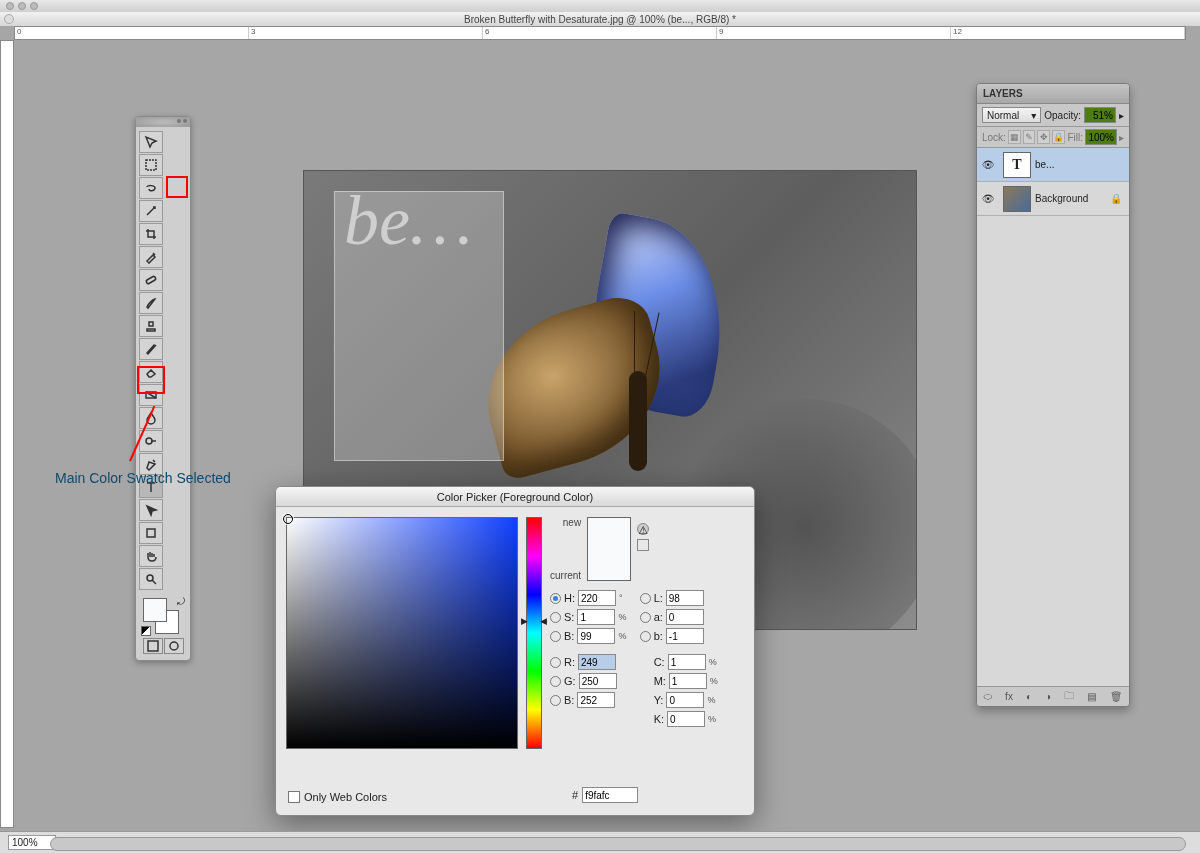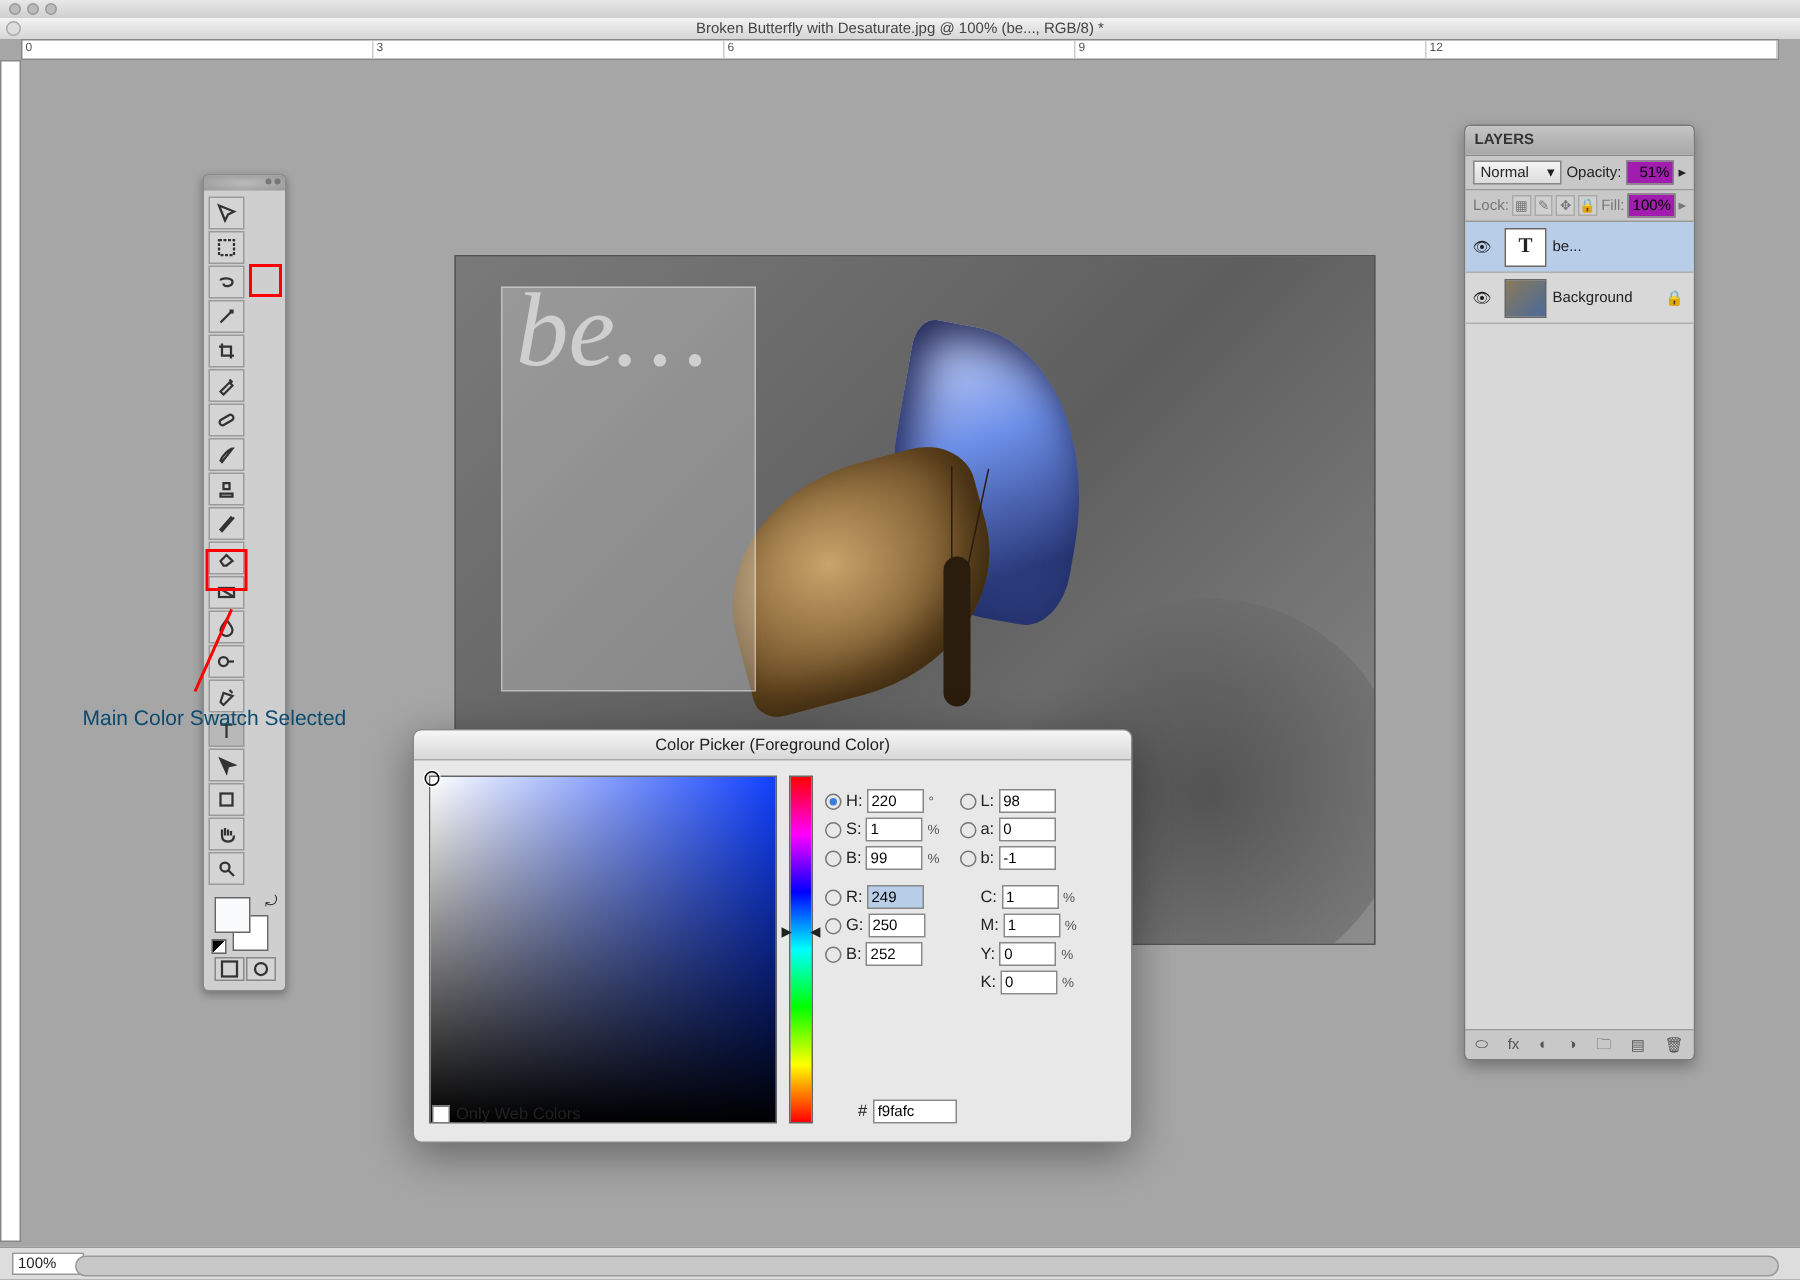--- a/index.html
+++ b/index.html
@@ -38,21 +38,21 @@
   .swatch-bg{position:absolute;left:16px;top:14px;width:24px;height:24px;background:#fff;border:1px solid #666;}
   .mini{position:absolute;left:2px;bottom:0;width:10px;height:10px;border:1px solid #666;background:linear-gradient(135deg,#000 50%,#fff 50%);}
   .swap{position:absolute;right:2px;top:0;font-size:10px;}
   .mask-mode{display:flex;justify-content:center;gap:1px;margin-top:2px;}
   .mask-mode div{width:20px;height:16px;border:1px solid #888;background:#d4d4d4;display:flex;align-items:center;justify-content:center;}
   .red-box{position:absolute;border:2px solid red;}
   .annotation{position:absolute;left:55px;top:470px;color:#0c4a6e;font-size:14px;}
   .anno-line{position:absolute;border-top:2px solid red;transform-origin:left center;}
 
   
-  .picker{position:absolute;left:275px;top:486px;width:480px;height:276px;background:#e8e8e8;border:1px solid #888;box-shadow:0 8px 30px rgba(0,0,0,.4);border-radius:6px;overflow:hidden;}
+  .picker{position:absolute;left:275px;top:486px;width:480px;height:330px;background:#e8e8e8;border:1px solid #888;box-shadow:0 8px 30px rgba(0,0,0,.4);border-radius:6px;overflow:hidden;}
   .picker-title{height:20px;background:linear-gradient(#f6f6f6,#d8d8d8);text-align:center;font-size:11px;line-height:20px;border-bottom:1px solid #aaa;}
   .picker-body{display:flex;padding:10px;gap:8px;height:calc(100% - 20px);}
   .sv-field{width:232px;height:232px;position:relative;border:1px solid #666;}
   .sv-field .sat{position:absolute;inset:0;background:linear-gradient(to right,#fff,#1040ff);}
   .sv-field .val{position:absolute;inset:0;background:linear-gradient(to bottom,transparent,#000);}
   .sv-marker{position:absolute;left:-4px;top:-4px;width:10px;height:10px;border:1px solid #000;border-radius:50%;box-shadow:0 0 0 1px #fff;}
   .hue-strip{width:16px;height:232px;border:1px solid #666;background:linear-gradient(to bottom,red,magenta,blue,cyan,lime,yellow,red);position:relative;}
   .hue-arrows{position:absolute;left:-6px;right:-6px;top:98px;display:flex;justify-content:space-between;font-size:9px;}
   .right-col{flex:1;display:flex;flex-direction:column;gap:5px;font-size:11px;}
   .new-cur{display:flex;align-items:flex-start;gap:6px;}
@@ -72,21 +72,21 @@
   .row2{display:flex;gap:10px;}
   .field-group{display:flex;flex-direction:column;gap:3px;}
   .frow{display:flex;align-items:center;gap:3px;}
   .unit{width:10px;font-size:9px;color:#555;}
 
   
   .layers{position:absolute;right:70px;top:83px;width:154px;height:624px;background:#d8d8d8;border:1px solid #7a7a7a;box-shadow:0 4px 10px rgba(0,0,0,.3);border-radius:4px;display:flex;flex-direction:column;}
   .layers-tab{height:20px;background:linear-gradient(#c4c4c4,#a8a8a8);display:flex;align-items:center;padding:0 6px;font-size:10px;font-weight:bold;border-bottom:1px solid #888;color:#333;border-radius:4px 4px 0 0;}
   .layers-opts{background:#c8c8c8;padding:3px 5px;display:flex;align-items:center;gap:3px;border-bottom:1px solid #999;font-size:10px;}
   .sel-blend{height:16px;background:linear-gradient(#f4f4f4,#ddd);border:1px solid #888;padding:0 4px;font-size:10px;display:flex;align-items:center;justify-content:space-between;width:78px;}
-  .pct-inp{width:32px;height:16px;border:1px solid #888;background:#a21caf;font-size:10px;text-align:right;padding-right:2px;}
+  .pct-inp{width:32px;height:16px;border:1px solid #888;background:#4d7c0f;font-size:10px;text-align:right;padding-right:2px;}
   .lock-row{background:#c8c8c8;padding:2px 5px;display:flex;align-items:center;gap:2px;font-size:10px;color:#777;border-bottom:1px solid #999;}
   .lock-ico{width:14px;height:14px;border:1px solid #aaa;background:#d0d0d0;display:flex;align-items:center;justify-content:center;font-size:9px;}
   .layer-list{flex:1;background:#d8d8d8;overflow:auto;}
   .layer-row{display:flex;align-items:center;height:34px;border-bottom:1px solid #b0b0b0;background:#d8d8d8;font-size:10px;}
   .layer-row.sel{background:#b7cde8;}
   .eye{width:22px;text-align:center;}
   .thumb{width:28px;height:26px;border:1px solid #666;margin:0 4px;background:#fff;display:flex;align-items:center;justify-content:center;font-size:14px;font-weight:bold;font-family:serif;}
   .thumb.img{background:linear-gradient(135deg,#8a7a5a,#4a6a9a);}
   .lockglyph{margin-left:auto;margin-right:6px;color:#666;}
   .layers-foot{height:20px;background:#c8c8c8;border-top:1px solid #999;display:flex;align-items:center;justify-content:space-around;font-size:10px;color:#555;border-radius:0 0 4px 4px;}
@@ -279,20 +279,31 @@
       <div class="sv-marker"></div>
     </div>
     <div class="hue-strip">
       <div class="hue-arrows">
           <span>▶</span>
           <span>◀</span>
         </div>
     </div>
     <div class="right-col">
       <div class="row2">
+        <div class="new-cur">
+          <div class="nc-label">
+            <span>new</span>
+            <span>current</span>
+          </div>
+          <div class="nc-swatch"></div>
+          <div class="warn-col">
+            <div style="border-radius:50%;background:#ccc;">⚠</div>
+            <div></div>
+          </div>
+        </div>
       </div>
 
       <div class="row2" style="margin-top:4px;">
         <div class="field-group">
           <div class="frow">
               <span class="radio checked"></span>
               <span>H:</span>
               <input class="numinp" value="220" style="">
               <span class="unit">°</span>
             </div>

